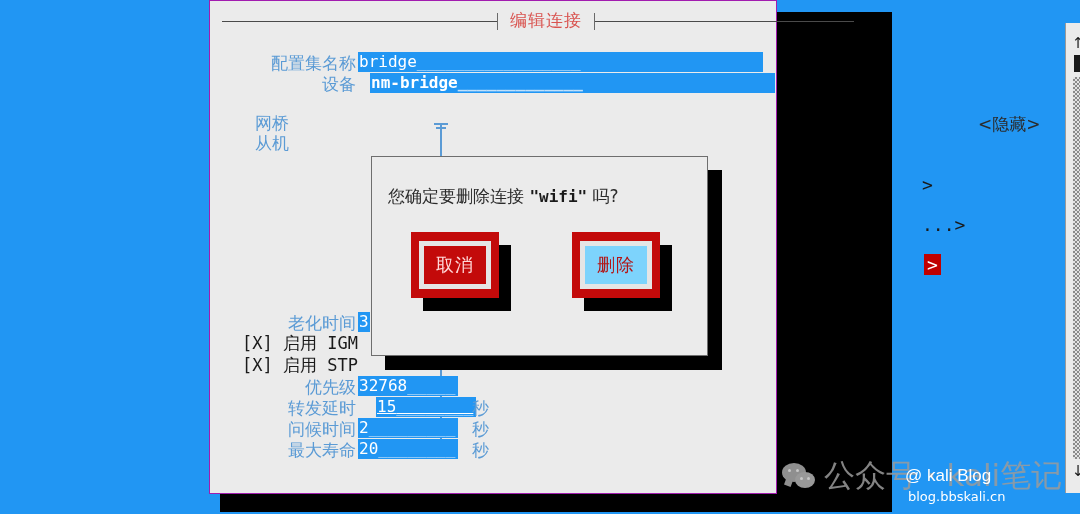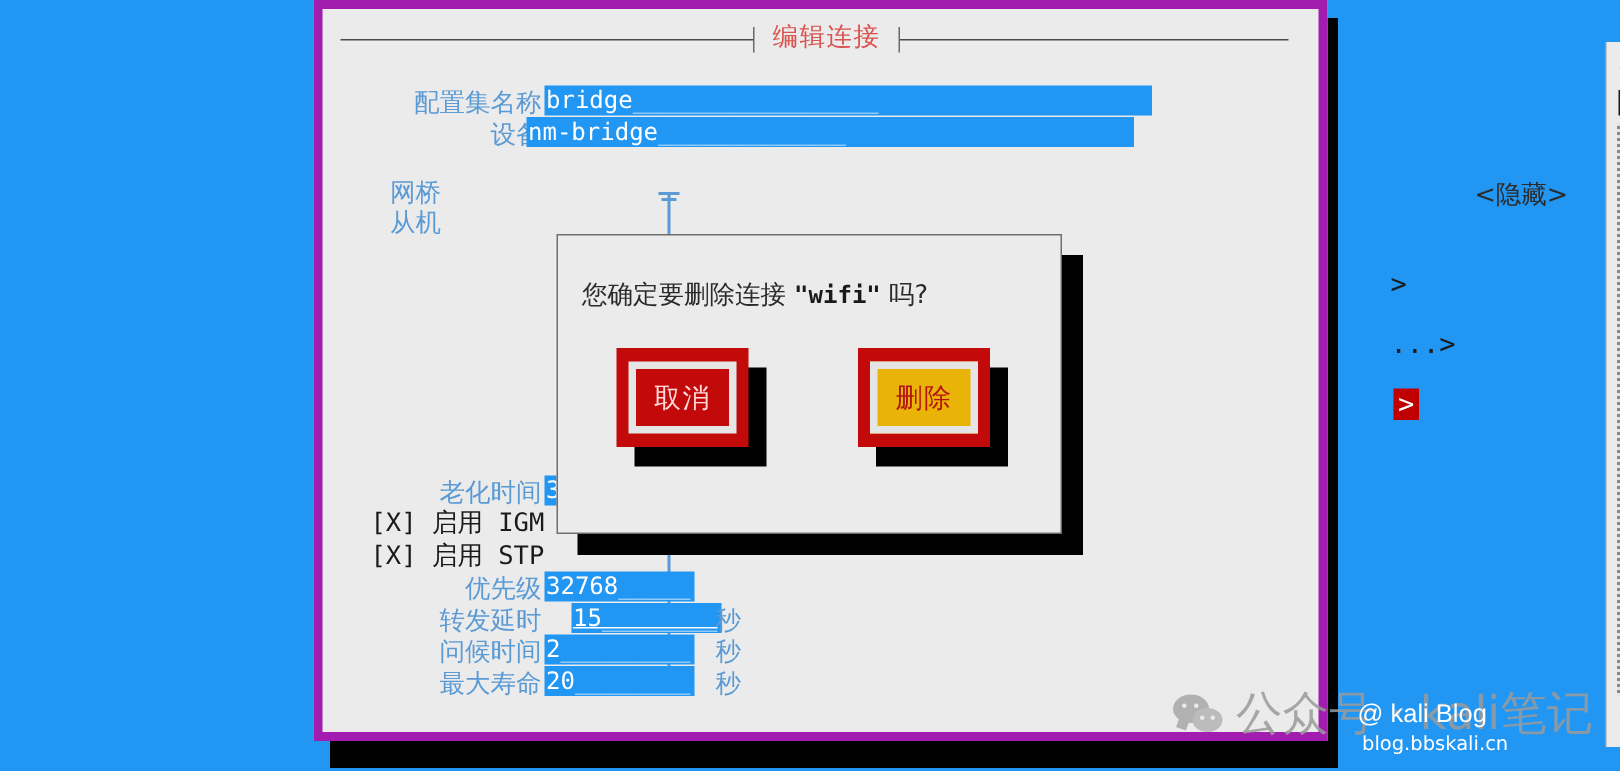--- a/index.html
+++ b/index.html
@@ -11,23 +11,23 @@
     -webkit-font-smoothing:none;
   }
   .screen{position:relative;width:1080px;height:514px;}
 
   
   .win-shadow{
     position:absolute;left:220px;top:12px;width:672px;height:500px;
     background:#000;
   }
   .window{
-    position:absolute;left:209px;top:0px;width:676px;height:494px;
+    position:absolute;left:209px;top:0px;width:568px;height:494px;
     background:#ebebeb;
-    border:6px solid #a21caf;
+    border:1px solid #a21caf;
     box-sizing:border-box;
   }
   
   .frame-line{
     position:absolute;top:20px;height:1px;background:#4a4a4a;
   }
   .frame-left{left:12px;width:275px;}
   .frame-right{left:385px;width:259px;}
   .frame-tick{
     position:absolute;top:12px;width:1px;height:17px;background:#6a6a6a;
@@ -171,21 +171,21 @@
   }
   .btn-inner{
     width:72px;height:48px;
     border:5px solid #e5e5e5;
     box-sizing:border-box;
     display:flex;align-items:center;justify-content:center;
     font-size:18px;letter-spacing:1px;
     font-family:"DejaVu Sans","Liberation Sans",sans-serif;
   }
   .btn.normal .btn-inner{color:#ffd9d9;background:transparent;}
-  .btn.focused .btn-inner{background:#eab308;color:#b31515;}
+  .btn.focused .btn-inner{background:#7dd3fc;color:#b31515;}
 
   
   .wm{
     position:absolute;left:782px;top:455px;
     display:flex;align-items:center;gap:8px;
     color:#9b9b9b;font-size:31px;white-space:nowrap;
     font-family:"DejaVu Sans","Liberation Sans",sans-serif;
     opacity:.85;
   }
   .wm-chat{position:relative;width:34px;height:26px;}
@@ -228,21 +228,21 @@
     <div class="frame-line frame-left"></div>
     <div class="frame-tick tick-l"></div>
     <div class="win-title">编辑连接</div>
     <div class="frame-tick tick-r"></div>
     <div class="frame-line frame-right"></div>
 
     <div class="lbl" style="left:36px;top:51px;width:110px;">配置集名称</div>
     <div class="field" style="left:148px;top:51px;width:405px;"><span>bridge</span><span class="pad">_________________</span></div>
 
     <div class="lbl" style="left:36px;top:72px;width:110px;">设备</div>
-    <div class="field" style="left:136px;top:72px;width:405px;"><span>nm-bridge</span><span class="pad">_____________</span></div>
+    <div class="field" style="left:160px;top:72px;width:405px;font-weight:bold;"><span>nm-bridge</span><span class="pad">_____________</span></div>
 
     <div class="tree-t"></div>
     <div class="tree-t2"></div>
     <div class="tree-v"></div>
 
     <div class="lbl" style="left:45px;top:111px;text-align:right;">网桥</div>
     <div class="lbl" style="left:45px;top:131px;text-align:left;">从机</div>
 
     <div class="hide-toggle">&lt;隐藏&gt;</div>
 

